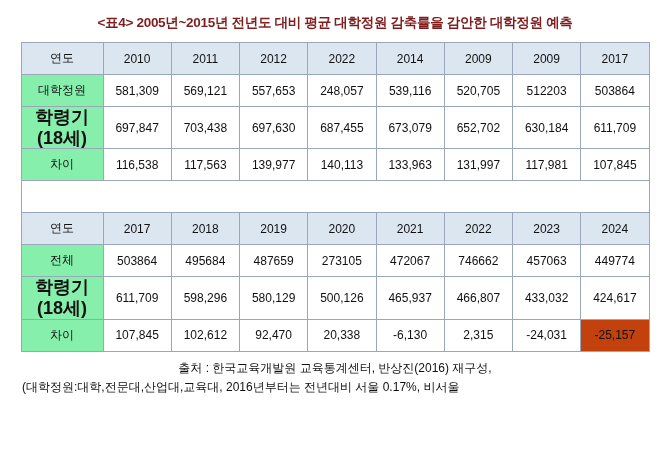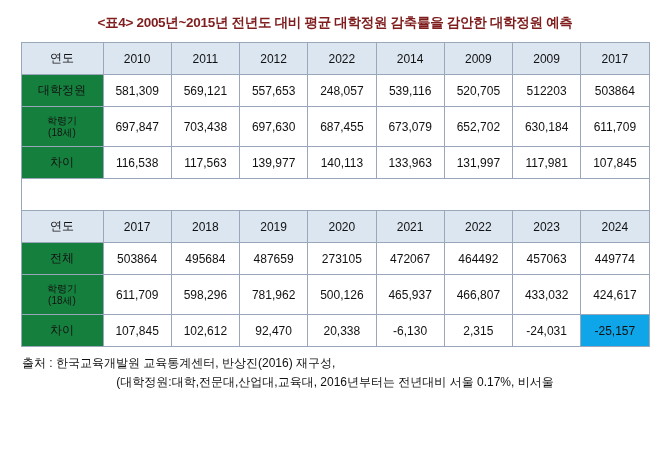--- a/index.html
+++ b/index.html
@@ -49,59 +49,59 @@
     padding: 0;
     height: 31px;
     font-weight: normal;
   }
   td.hdr, th.hdr {
     background: #dce6f1;
     font-weight: bold;
     font-size: 12.5px;
   }
   td.rowlabel {
-    background: #15803d;
+    background: #86efac;
     font-weight: bold;
     font-size: 12.5px;
     text-align: center;
   }
   .first-col { width: 82px; }
   tr.tall td { height: 39px; }
   .sublabel {
     display: block;
     line-height: 1.15;
-    font-weight: normal;
-    font-size: 10px;
+    font-weight: bold;
+    font-size: 18px;
   }
   .spacer-row td {
     border-left: 1.5px solid #5a6b86;
     border-right: 1.5px solid #5a6b86;
     border-top: 1.5px solid #5a6b86;
     border-bottom: 1.5px solid #5a6b86;
     height: 11px;
     background: #ffffff;
   }
   td.highlight {
-    background: #0ea5e9;
+    background: #c2410c;
     font-weight: normal;
     margin-top: 17px;
   }
   .notes {
     width: 626px;
     margin: 7px auto 0 auto;
     font-size: 12px;
     color: #111111;
     line-height: 1.5;
   }
   .notes .source {
+    text-align: center;
+    margin-bottom: 1px;
+  }
+  .notes .note-line {
     text-align: left;
-    margin-bottom: 1px;
-  }
-  .notes .note-line {
-    text-align: center;
   }
   .notes .note-line.indent2 {
     text-indent: 12px;
   }
 </style>
 </head>
 <body>
 
 <div class="page">
 
@@ -191,33 +191,33 @@
         <td class="hdr">2024</td>
       </tr>
 
       <tr>
         <td class="rowlabel">전체</td>
         <td>503864</td>
         <td>495684</td>
         <td>487659</td>
         <td>273105</td>
         <td>472067</td>
-        <td>464492</td>
+        <td>746662</td>
         <td>457063</td>
         <td>449774</td>
       </tr>
 
       <tr class="tall">
         <td class="rowlabel">
           <span class="sublabel">학령기</span>
           <span class="sublabel small">(18세)</span>
         </td>
         <td>611,709</td>
         <td>598,296</td>
-        <td>781,962</td>
+        <td>580,129</td>
         <td>500,126</td>
         <td>465,937</td>
         <td>466,807</td>
         <td>433,032</td>
         <td>424,617</td>
       </tr>
 
       <tr>
         <td class="rowlabel">차이</td>
         <td>107,845</td>

